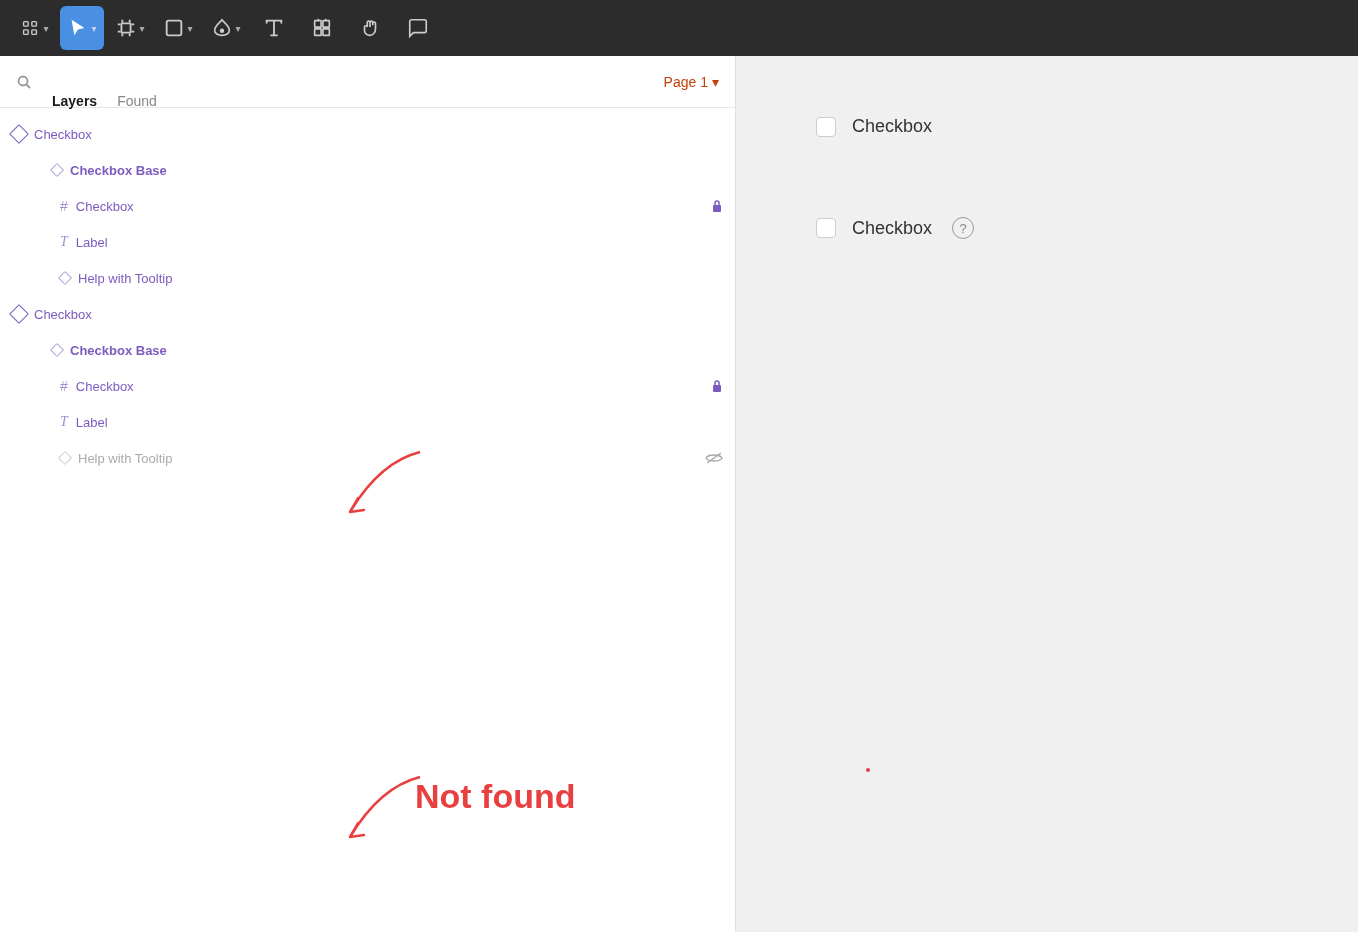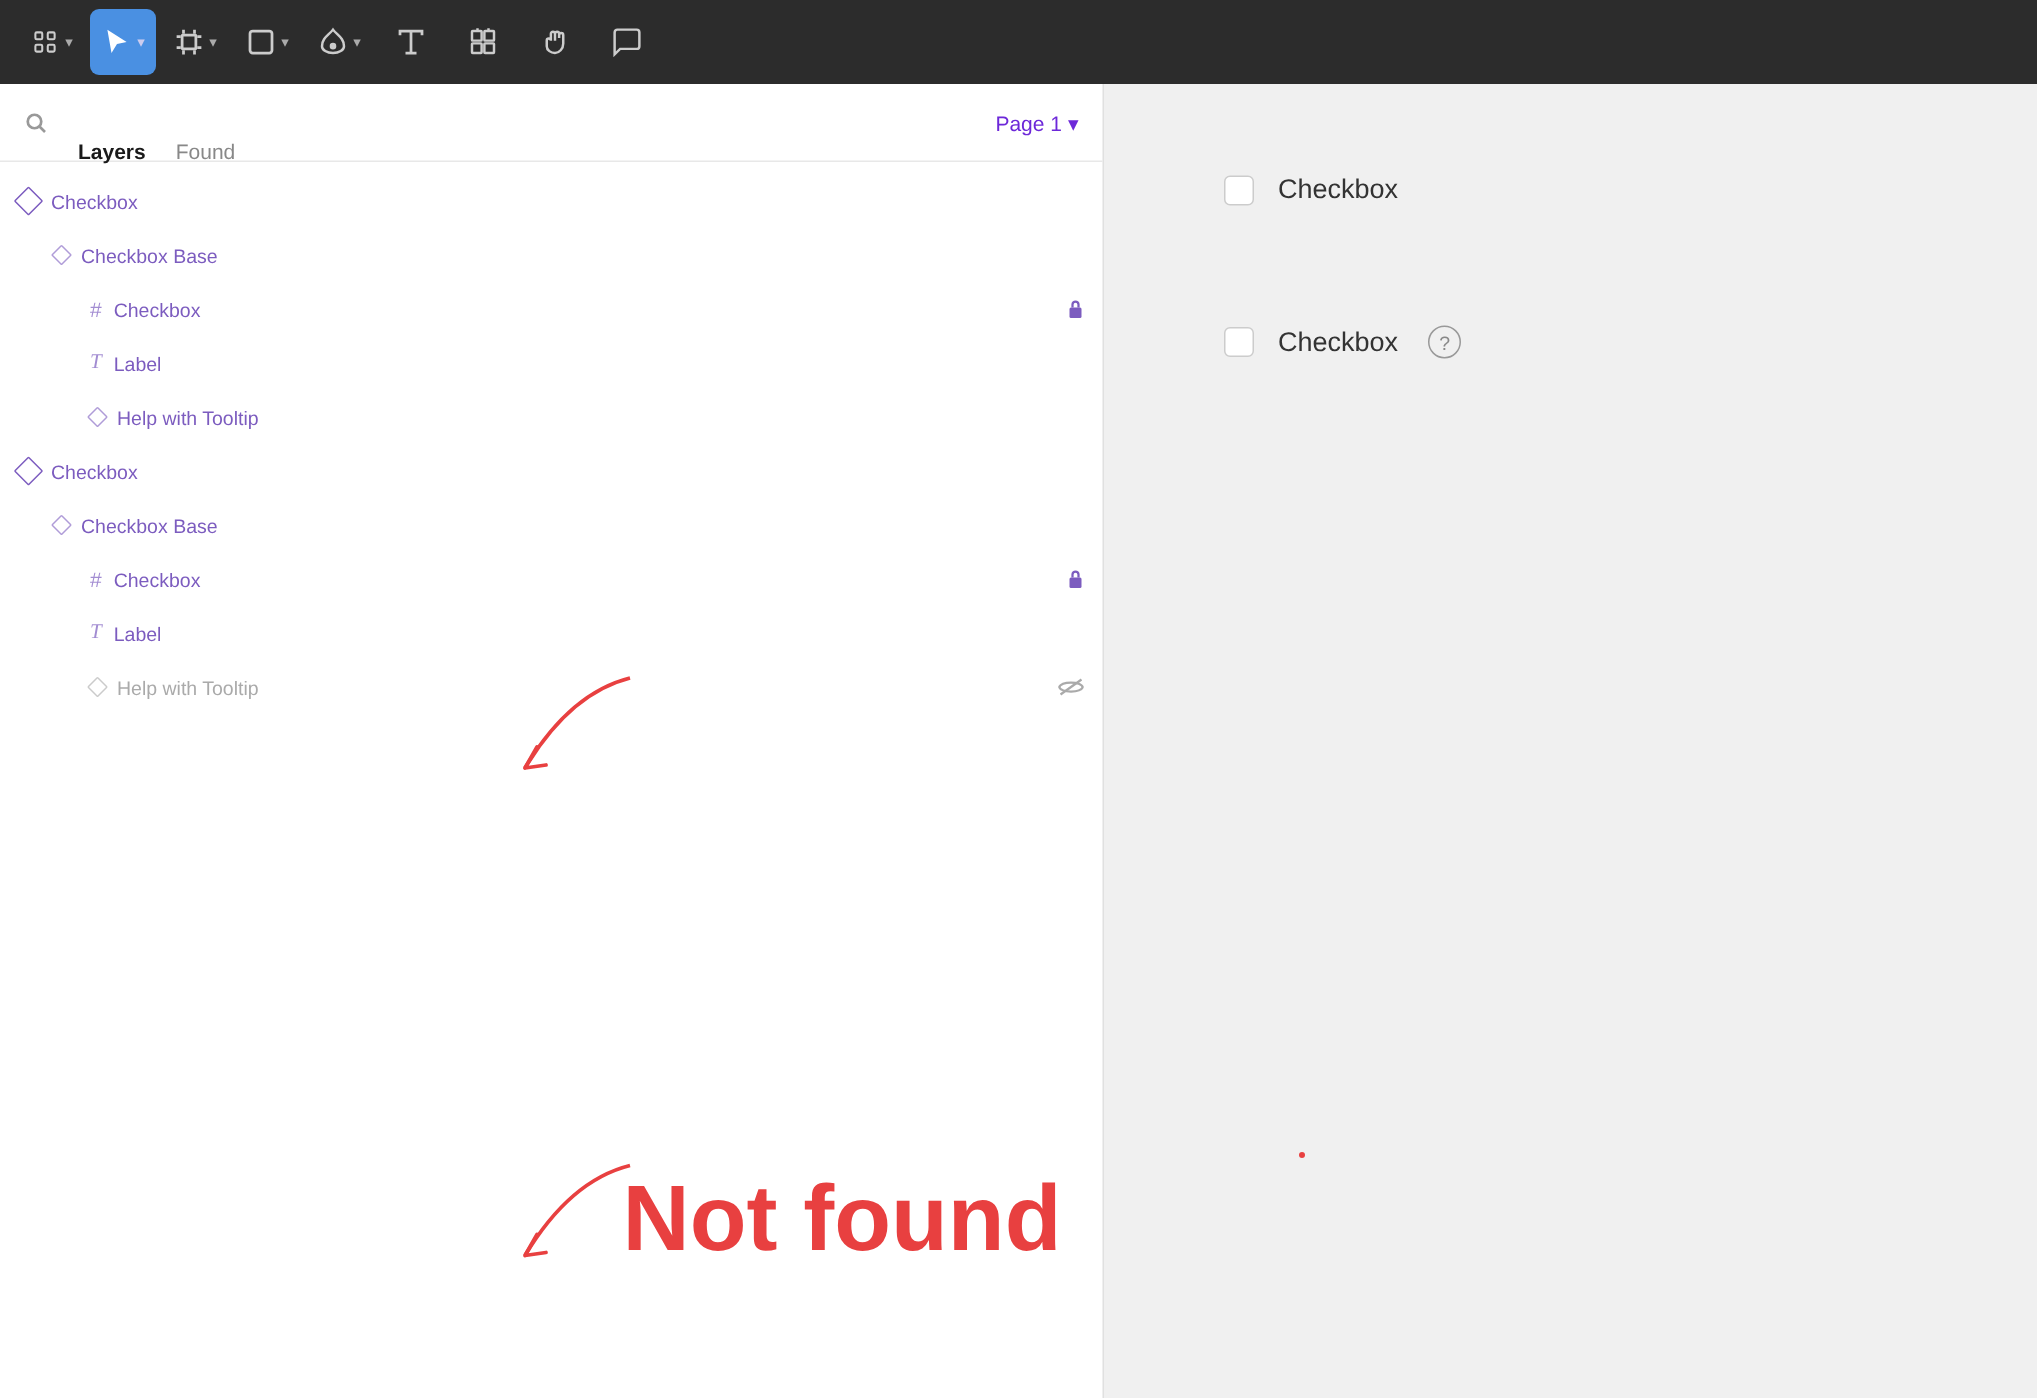--- a/index.html
+++ b/index.html
@@ -89,21 +89,21 @@
       font-weight: 700;
       color: #1a1a1a;
     }
     .page-selector {
       margin-left: auto;
       display: flex;
       align-items: center;
       gap: 4px;
       cursor: pointer;
       font-size: 14px;
-      color: #6d28d9;
+      color: #c2410c;
     }
 
     
     .layer-list {
       flex: 1;
       overflow-y: auto;
       padding: 8px 0;
     }
 
     .layer-item {
@@ -130,21 +130,21 @@
 
     .layer-badge {
       display: flex;
       align-items: center;
       color: #7c5cbf;
       font-size: 14px;
     }
 
     
     .indent-0 { padding-left: 12px; }
-    .indent-1 { padding-left: 36px; }
+    .indent-1 { padding-left: 52px; font-weight: bold; }
     .indent-2 { padding-left: 60px; }
 
     
     .color-purple { color: #7c5cbf; }
     .color-gray { color: #aaa; }
 
     
     .right-panel {
       flex: 1;
       background: #f0f0f0;
@@ -435,21 +435,21 @@
           <path d="M 10 70 Q 40 20 80 10" stroke="#e84040" stroke-width="2.5" fill="none"></path>
           <path d="M 10 70 L 18 56 M 10 70 L 24 68" stroke="#e84040" stroke-width="2.5" fill="none" stroke-linecap="round"></path>
         </svg>
       </div>
 
       <div style="position:absolute; top:-165px; left:340px; pointer-events:none;">
         <svg width="120" height="80" viewBox="0 0 120 80" style="overflow:visible;">
           <path d="M 10 70 Q 40 20 80 10" stroke="#e84040" stroke-width="2.5" fill="none"></path>
           <path d="M 10 70 L 18 56 M 10 70 L 24 68" stroke="#e84040" stroke-width="2.5" fill="none" stroke-linecap="round"></path>
         </svg>
-        <span style="position:absolute; top:10px; left:75px; font-size:62px; font-weight:700; color:#e84040; white-space:nowrap;">Not found</span>
+        <span style="position:absolute; top:10px; left:75px; font-size:34px; font-weight:700; color:#e84040; white-space:nowrap;">Not found</span>
       </div>
     </div>
 
   </div>
 
   <div class="right-panel">
 
     <div class="checkbox-preview">
       <div class="checkbox-box"></div>
       <span class="checkbox-label-text">Checkbox</span>

